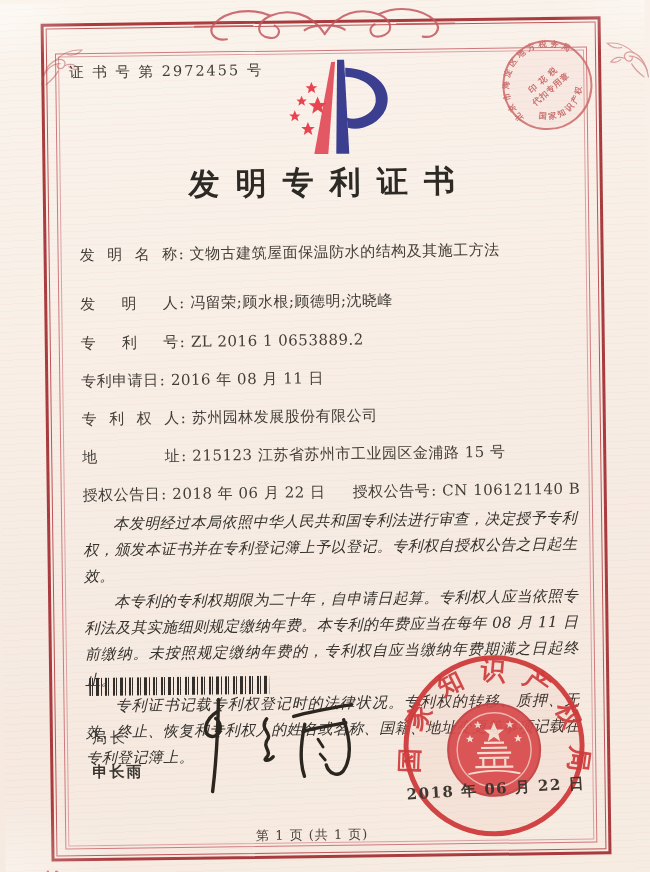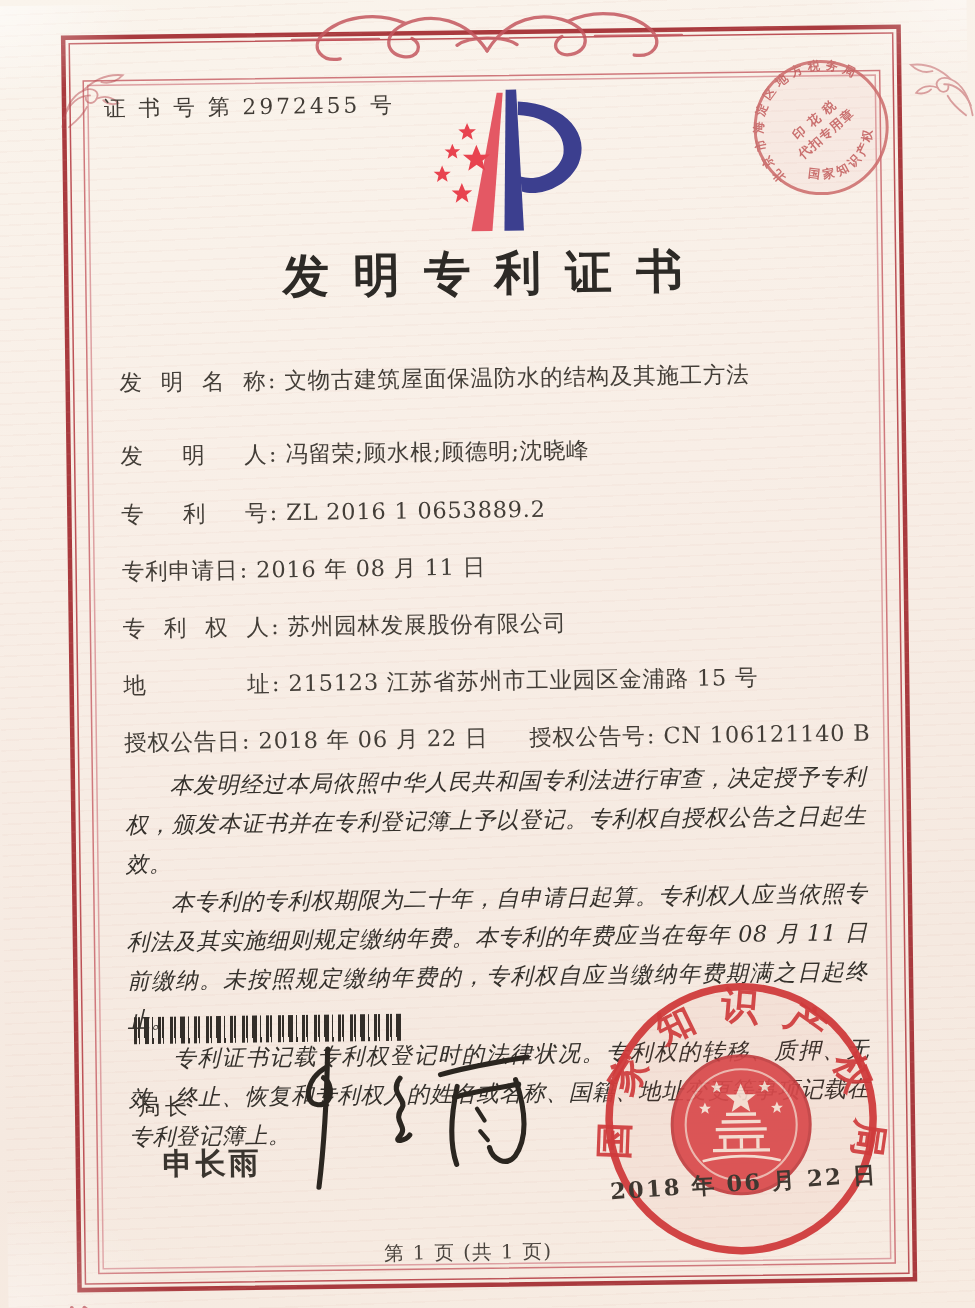--- a/index.html
+++ b/index.html
@@ -73,21 +73,21 @@
     position:absolute;left:86px;top:675px;width:180px;height:18px;
     background:repeating-linear-gradient(90deg,
       #332e29 0 2px,transparent 2px 3px,
       #332e29 3px 4px,transparent 4px 7px,
       #332e29 7px 10px,transparent 10px 12px,
       #332e29 12px 13px,transparent 13px 16px,
       #332e29 16px 18px,transparent 18px 19px,
       #332e29 19px 20px,transparent 20px 24px);
   }
   .signoff-title{position:absolute;left:88px;top:726px;font-size:15px;font-weight:400;color:#3a352f;letter-spacing:3px;}
-  .signoff-name{position:absolute;left:88px;top:760px;font-size:20px;font-weight:600;color:#3a352f;letter-spacing:2px;margin-left:16px;}
+  .signoff-name{position:absolute;left:88px;top:760px;font-size:15px;font-weight:600;color:#3a352f;letter-spacing:2px;}
   .signature{position:absolute;left:168px;top:690px;width:195px;height:108px;}
   .seal{position:absolute;left:392px;top:650px;width:196px;height:196px;}
   .seal-text{font-size:25px;font-weight:700;letter-spacing:16px;fill:#cf3b3c;opacity:.92;}
   .seal-date{
     position:absolute;left:402px;top:782px;width:176px;text-align:center;
     font-size:15px;font-weight:700;color:#3f3831;letter-spacing:1.5px;
     transform:rotate(-3deg);white-space:nowrap;
   }
   .tax-seal{position:absolute;left:504px;top:40px;width:96px;height:96px;transform:rotate(-40deg);opacity:.85;}
   .tax-arc2{font-size:10px;letter-spacing:3px;fill:#c25b5b;font-weight:600;}

